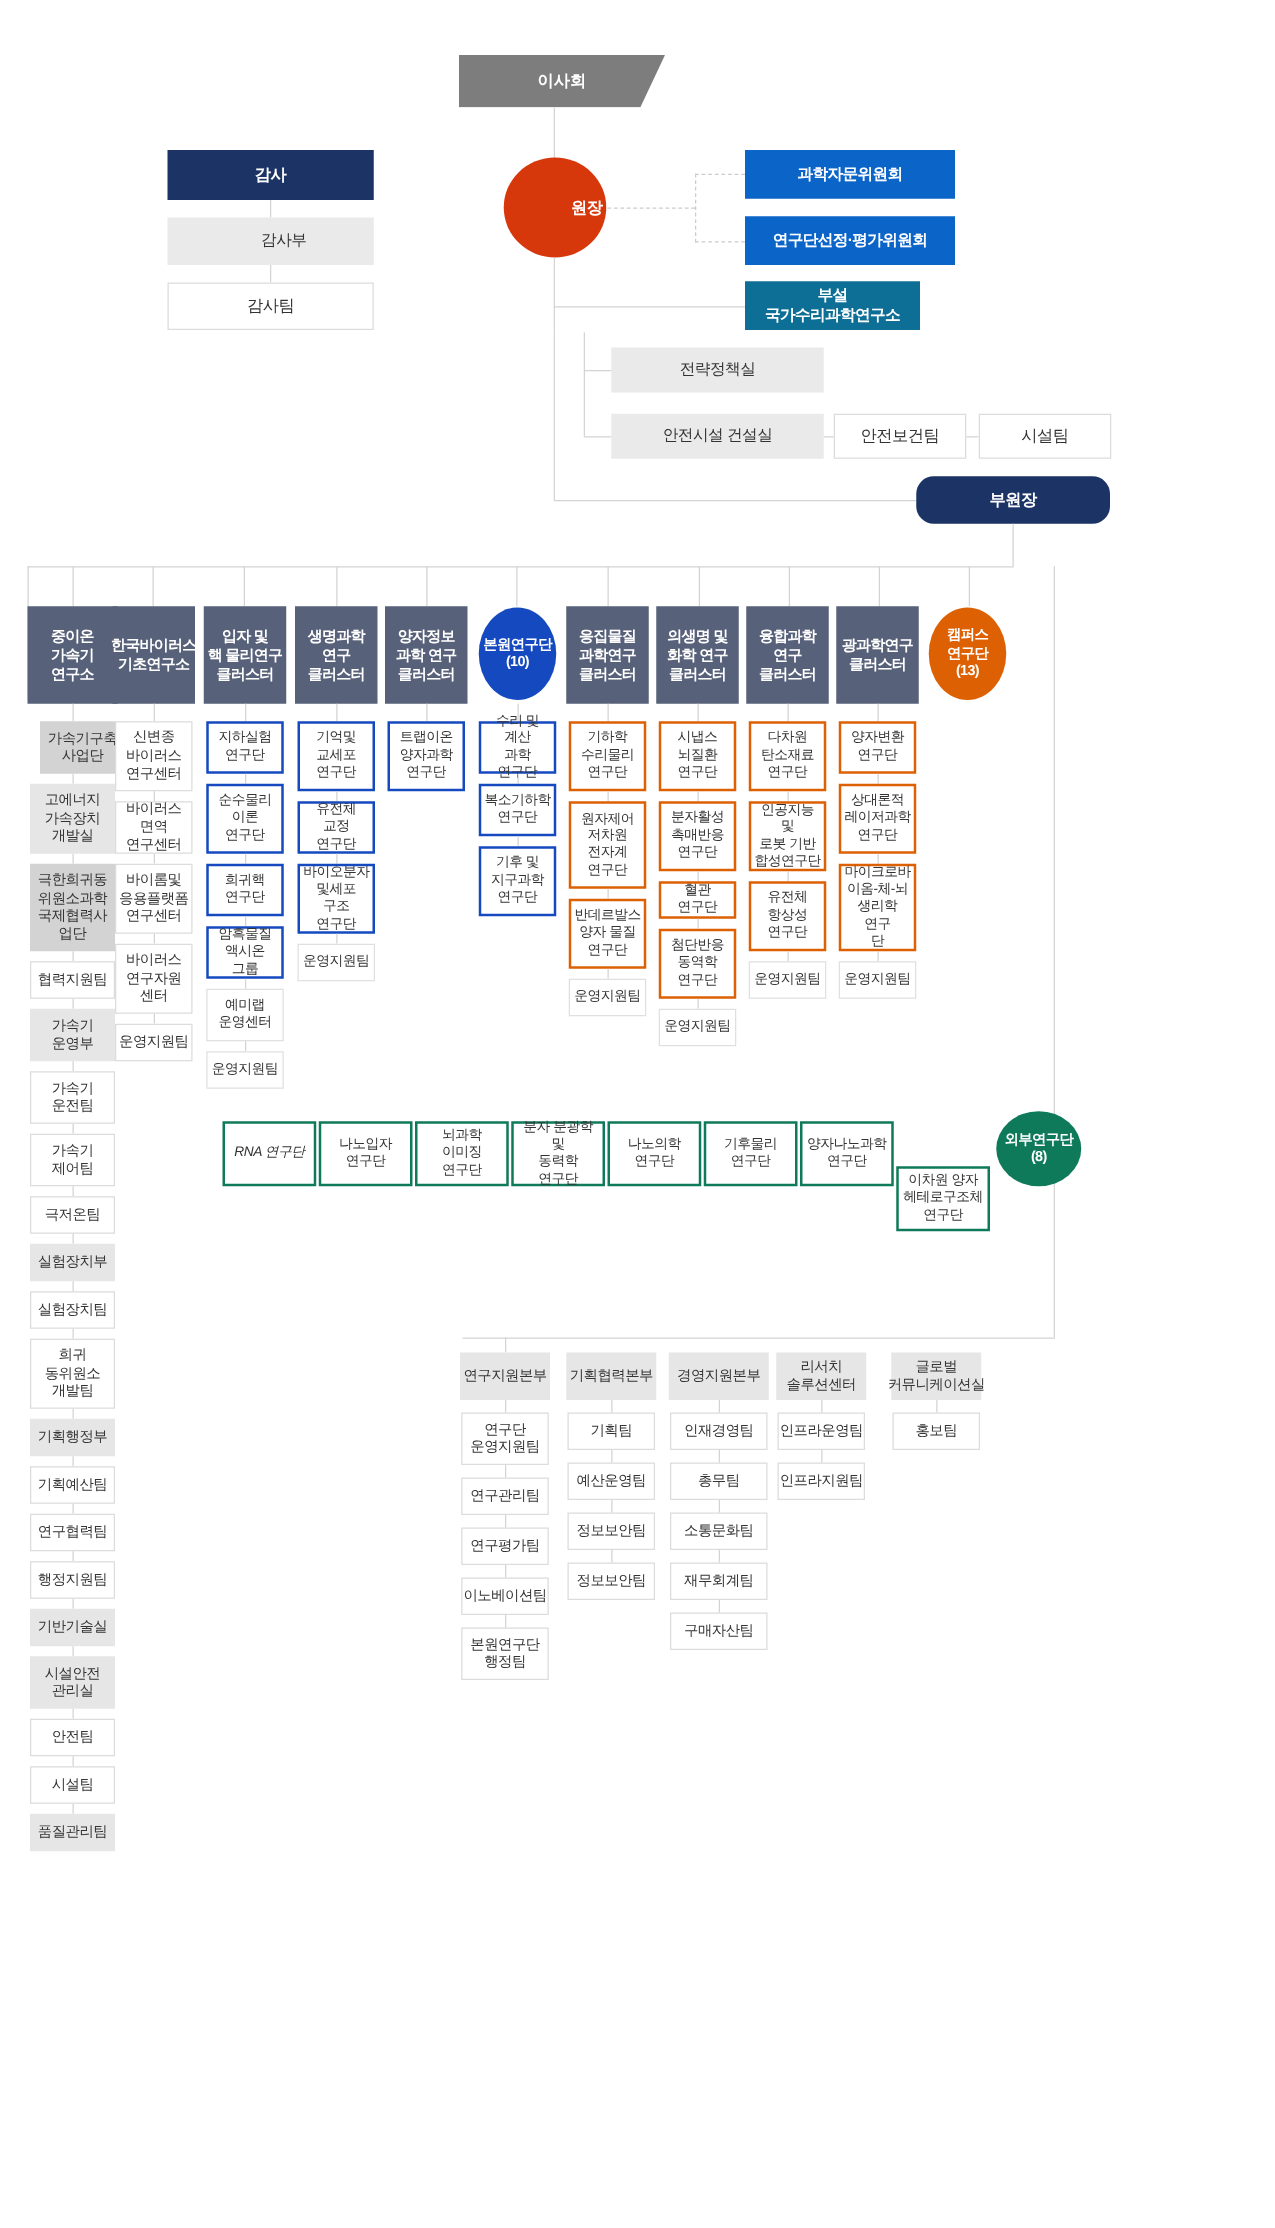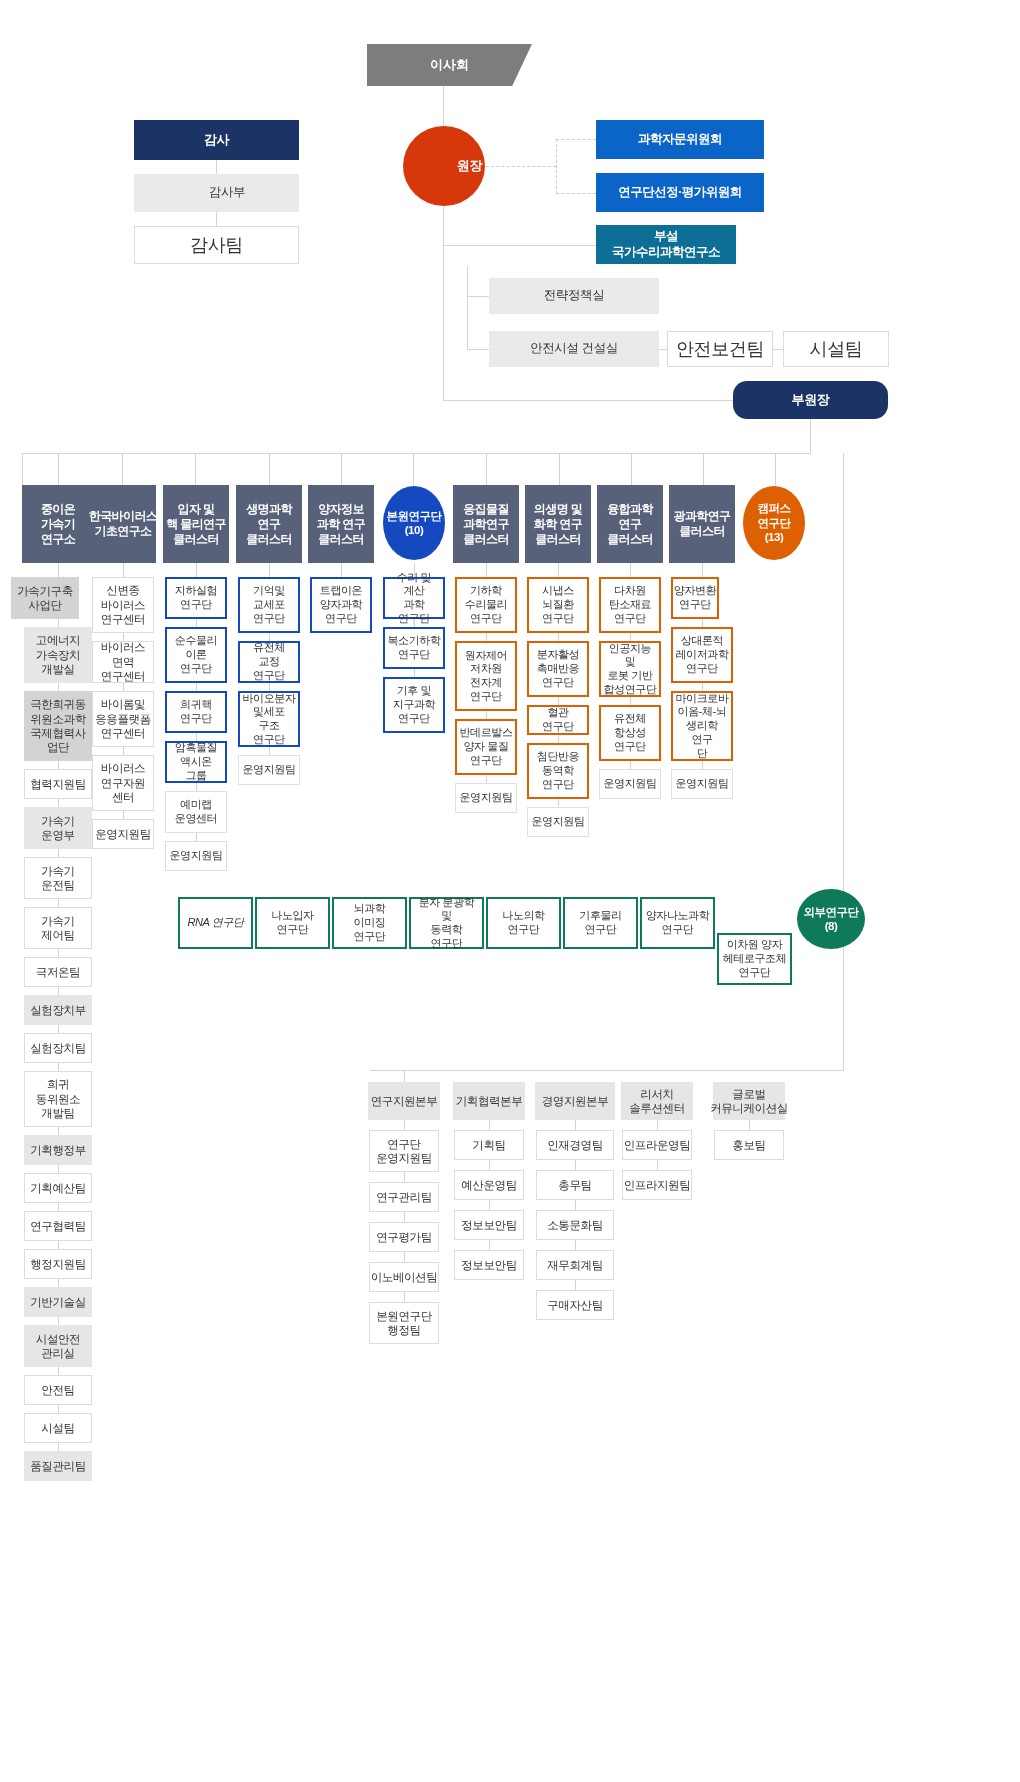--- a/index.html
+++ b/index.html
@@ -30,21 +30,21 @@
     letter-spacing:-0.4px;
     word-break:keep-all;
     padding:2px 3px;
   }
   .line{position:absolute;background:#d4d4d4;}
   .vline{width:1px;}
   .hline{height:1px;}
   .dline{position:absolute;border-color:#cccccc;border-style:dashed;}
   .n-navy{background:#1c3365;color:#fff;font-weight:bold;font-size:13px;}
   .n-lgray{background:#eaeaea;color:#333;font-size:12.5px;}
-  .n-white{background:#fff;color:#333;border:1px solid #dcdcdc;font-size:18px;}
+  .n-white{background:#fff;color:#333;border:1px solid #dcdcdc;font-size:13px;}
   .n-blue{background:#0b64c8;color:#fff;font-weight:bold;font-size:12.5px;letter-spacing:-0.5px;}
   .n-teal{background:#0d6e96;color:#fff;font-weight:bold;font-size:12.5px;letter-spacing:-0.5px;}
   .n-darkslate{background:#58617a;color:#fff;font-weight:bold;font-size:12px;letter-spacing:-0.6px;}
   .n-mgray{background:#d3d3d3;color:#333;font-size:11.5px;}
   .n-lgray2{background:#e6e6e6;color:#333;font-size:11.5px;}
   .n-wb{background:#fff;border:1px solid #dcdcdc;color:#333;font-size:11.5px;}
   .n-bluebox{background:#fff;border:2px solid #1449c0;color:#333;font-size:11px;}
   .n-orangebox{background:#fff;border:2px solid #dd6002;color:#333;font-size:11px;}
   .n-greenbox{background:#fff;border:2px solid #0f7a5a;color:#333;font-size:11px;}
   .n-plain{background:#fff;border:1px solid #e0e0e0;color:#333;font-size:11px;}
@@ -163,21 +163,21 @@
   <div class="line vline" style="left:559px;top:453px;width:1px;height:32px;"></div>
   <div class="line vline" style="left:631px;top:453px;width:1px;height:32px;"></div>
   <div class="line vline" style="left:703px;top:453px;width:1px;height:32px;"></div>
   <div class="line vline" style="left:775px;top:453px;width:1px;height:32px;"></div>
 
   <div id="cluster-layer">
       <div class="node multi n-darkslate" style="left: 22px; top: 485px; width: 72px; height: 78px;"><span class="multi">중이온
 가속기
 연구소</span></div>
       <div class="line vline" style="left: 58px; top: 563px; width: 1px; height: 14px;"></div>
-      <div class="node multi n-mgray" style="left: 11px; top: 577px; width: 68px; height: 42px;"><span class="multi">가속기구축
+      <div class="node multi n-mgray" style="left: 32px; top: 577px; width: 68px; height: 42px;"><span class="multi">가속기구축
 사업단</span></div>
       <div class="line vline" style="left: 58px; top: 619px; width: 1px; height: 8px;"></div>
       <div class="node multi n-lgray2" style="left: 24px; top: 627px; width: 68px; height: 56px;"><span class="multi">고에너지
 가속장치
 개발실</span></div>
       <div class="line vline" style="left: 58px; top: 683px; width: 1px; height: 8px;"></div>
       <div class="node multi n-mgray" style="left: 24px; top: 691px; width: 68px; height: 70px;"><span class="multi">극한희귀동
 위원소과학
 국제협력사
 업단</span></div>
@@ -346,21 +346,21 @@
 합성연구단</span></div>
       <div class="line vline" style="left: 630px; top: 697px; width: 1px; height: 8px;"></div>
       <div class="node multi n-orangebox" style="left: 599px; top: 705px; width: 62px; height: 56px;"><span class="multi">유전체
 항상성
 연구단</span></div>
       <div class="line vline" style="left: 630px; top: 761px; width: 1px; height: 8px;"></div>
       <div class="node multi n-plain" style="left: 599px; top: 769px; width: 62px; height: 30px;"><span class="multi">운영지원팀</span></div>
       <div class="node multi n-darkslate" style="left: 669px; top: 485px; width: 66px; height: 78px;"><span class="multi">광과학연구
 클러스터</span></div>
       <div class="line vline" style="left: 702px; top: 563px; width: 1px; height: 14px;"></div>
-      <div class="node multi n-orangebox" style="left: 671px; top: 577px; width: 48px; height: 42px;"><span class="multi">양자변환
+      <div class="node multi n-orangebox" style="left: 671px; top: 577px; width: 62px; height: 42px;"><span class="multi">양자변환
 연구단</span></div>
       <div class="line vline" style="left: 702px; top: 619px; width: 1px; height: 8px;"></div>
       <div class="node multi n-orangebox" style="left: 671px; top: 627px; width: 62px; height: 56px;"><span class="multi">상대론적
 레이저과학
 연구단</span></div>
       <div class="line vline" style="left: 702px; top: 683px; width: 1px; height: 8px;"></div>
       <div class="node multi n-orangebox" style="left: 671px; top: 691px; width: 62px; height: 70px;"><span class="multi">마이크로바
 이옴-체-뇌
 생리학 연구
 단</span></div>

